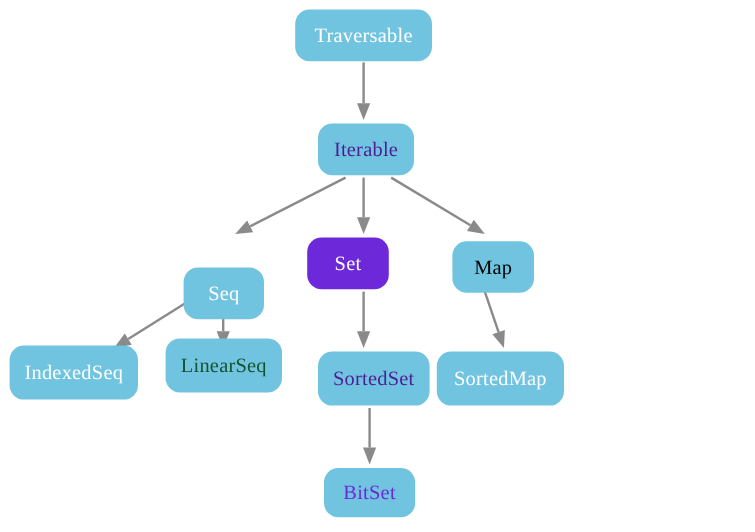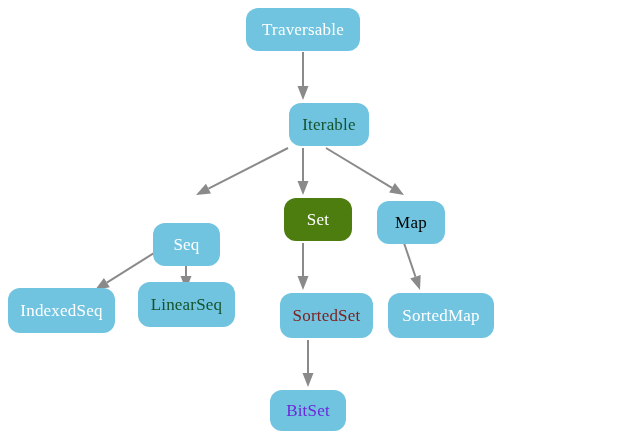--- a/index.html
+++ b/index.html
@@ -84,42 +84,42 @@
       <g>
         <line x1="308" y1="340" x2="308" y2="373" stroke="#8a8a8a" stroke-width="2"></line>
         <polygon points="308,387 302.5,373 313.5,373" fill="#8a8a8a"></polygon>
       </g>
     </svg>
 
   <div id="node-layer">
       <div class="node" style="left: 246px; top: 8px; width: 114px; height: 43px; background: rgb(112, 196, 224); color: rgb(255, 255, 255);">
         <span>Traversable</span>
       </div>
-      <div class="node" style="left: 265px; top: 103px; width: 80px; height: 43px; background: rgb(112, 196, 224); color: #14532d; margin-left: 24px;">
+      <div class="node" style="left: 265px; top: 103px; width: 80px; height: 43px; background: rgb(112, 196, 224); color: #4c1d95;">
         <span>Iterable</span>
       </div>
       <div class="node" style="left: 153px; top: 198px; width: 67px; height: 43px; background: rgb(112, 196, 224); color: rgb(255, 255, 255); margin-top: 25px;">
         <span>Seq</span>
       </div>
-      <div class="node" style="left: 284px; top: 198px; width: 68px; height: 43px; background: #4d7c0f; color: rgb(255, 255, 255);">
+      <div class="node" style="left: 256px; top: 198px; width: 68px; height: 43px; background: #6d28d9; color: rgb(255, 255, 255);">
         <span>Set</span>
       </div>
       <div class="node" style="left: 377px; top: 201px; width: 68px; height: 43px; background: rgb(112, 196, 224); color: #000000;">
         <span>Map</span>
       </div>
       <div class="node" style="left: 8px; top: 288px; width: 107px; height: 45px; background: rgb(112, 196, 224); color: rgb(255, 255, 255);">
         <span>IndexedSeq</span>
       </div>
       <div class="node" style="left: 138px; top: 282px; width: 97px; height: 45px; background: rgb(112, 196, 224); color: #14532d;">
         <span>LinearSeq</span>
       </div>
-      <div class="node" style="left: 280px; top: 293px; width: 93px; height: 45px; background: rgb(112, 196, 224); color: #7f1d1d;">
+      <div class="node" style="left: 265px; top: 293px; width: 93px; height: 45px; background: rgb(112, 196, 224); color: #4c1d95;">
         <span>SortedSet</span>
       </div>
-      <div class="node" style="left: 388px; top: 293px; width: 106px; height: 45px; background: rgb(112, 196, 224); color: rgb(255, 255, 255);">
+      <div class="node" style="left: 364px; top: 293px; width: 106px; height: 45px; background: rgb(112, 196, 224); color: rgb(255, 255, 255);">
         <span>SortedMap</span>
       </div>
       <div class="node" style="left: 270px; top: 390px; width: 76px; height: 41px; background: rgb(112, 196, 224); color: #6d28d9;">
         <span>BitSet</span>
       </div>
     </div>
 
 </div>
 
 </body></html>

